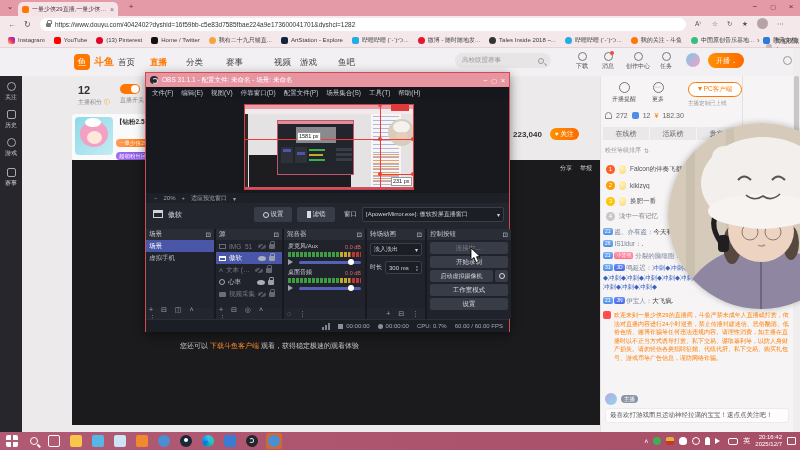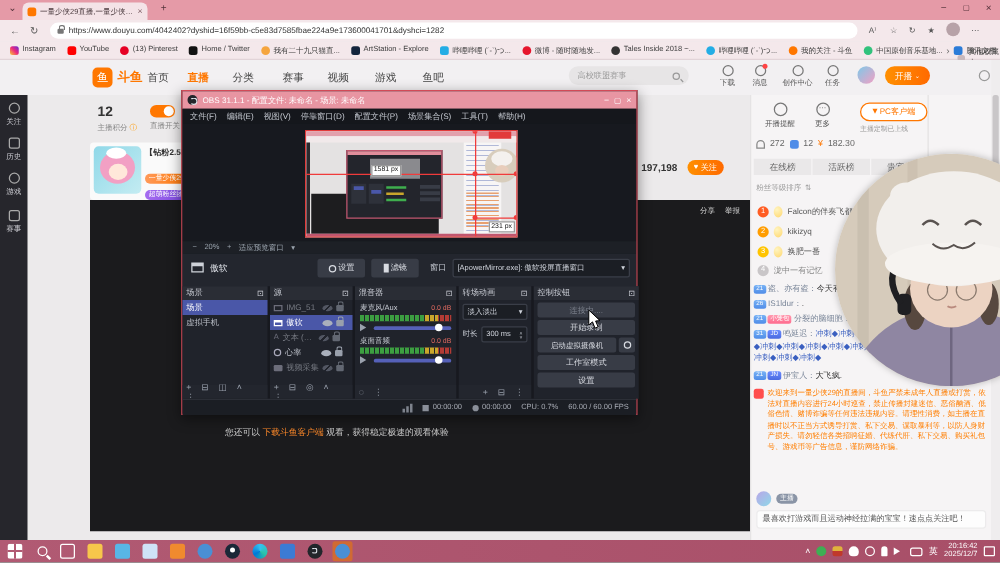--- a/index.html
+++ b/index.html
@@ -201,21 +201,21 @@
 
   <div class="ab dheader"></div>
   <div class="ab row" style="left:74px;top:54px;gap:4px">
     <span class="logo-badge">鱼</span>
     <b style="color:#ff7700;font-size:10px">斗鱼</b>
   </div>
   <span class="ab nav" style="left:118px;top:57px">首页</span>
   <span class="ab nav active" style="left:150px;top:57px">直播</span>
   <span class="ab nav" style="left:186px;top:57px">分类</span>
   <span class="ab nav" style="left:226px;top:57px">赛事</span>
-  <span class="ab nav" style="left:262px;top:57px">视频</span>
+  <span class="ab nav" style="left:274px;top:57px">视频</span>
   <span class="ab nav" style="left:300px;top:57px">游戏</span>
   <span class="ab nav" style="left:338px;top:57px">鱼吧</span>
   <div class="ab searchpill" style="left:455px;top:53px">
     <span class="f65" style="color:#999">高校联盟赛事</span>
     <span class="mag"></span>
   </div>
   <div class="ab" style="left:576px;top:52px">
       <div class="uicon"></div>
       <div class="ulabel">下载</div>
     </div>
@@ -273,21 +273,21 @@
     <div class="cavatar">
         <div class="hair"></div>
         <div class="face"></div>
         <div class="hat"></div>
       </div>
     <div class="ab tr" style="left:44px;top:4px;width:40px;font-size:6.5px;font-weight:bold;color:#333">【钻粉2.5K】</div>
     <div class="ab" style="left:44px;top:17px"><span class="minipill" style="background:linear-gradient(90deg,#ff9a5a,#ff7700)">一量少侠29</span></div>
     <div class="ab" style="left:44px;top:30px"><span class="minipill" style="background:linear-gradient(90deg,#a66cf0,#7b4ae0)">超萌粉丝团</span></div>
   </div>
 
-  <span class="ab" style="left:513px;top:130px;font-size:8px;font-weight:bold;color:#333">197,198</span>
+  <span class="ab" style="left:513px;top:130px;font-size:8px;font-weight:bold;color:#333">223,040</span>
   <div class="ab followpill" style="left:550px;top:128px">
     <span style="font-size:6px">♥</span>
       <span>关注</span>
   </div>
   <div class="ab row" style="left:560px;top:164px;gap:8px;color:#cfcfcf;font-size:6px">
     <span>分享</span>
     <span>举报</span>
     <span>房间公告</span>
   </div>
   <div class="ab f7" style="left:180px;top:341px;color:#c9c9c9">

